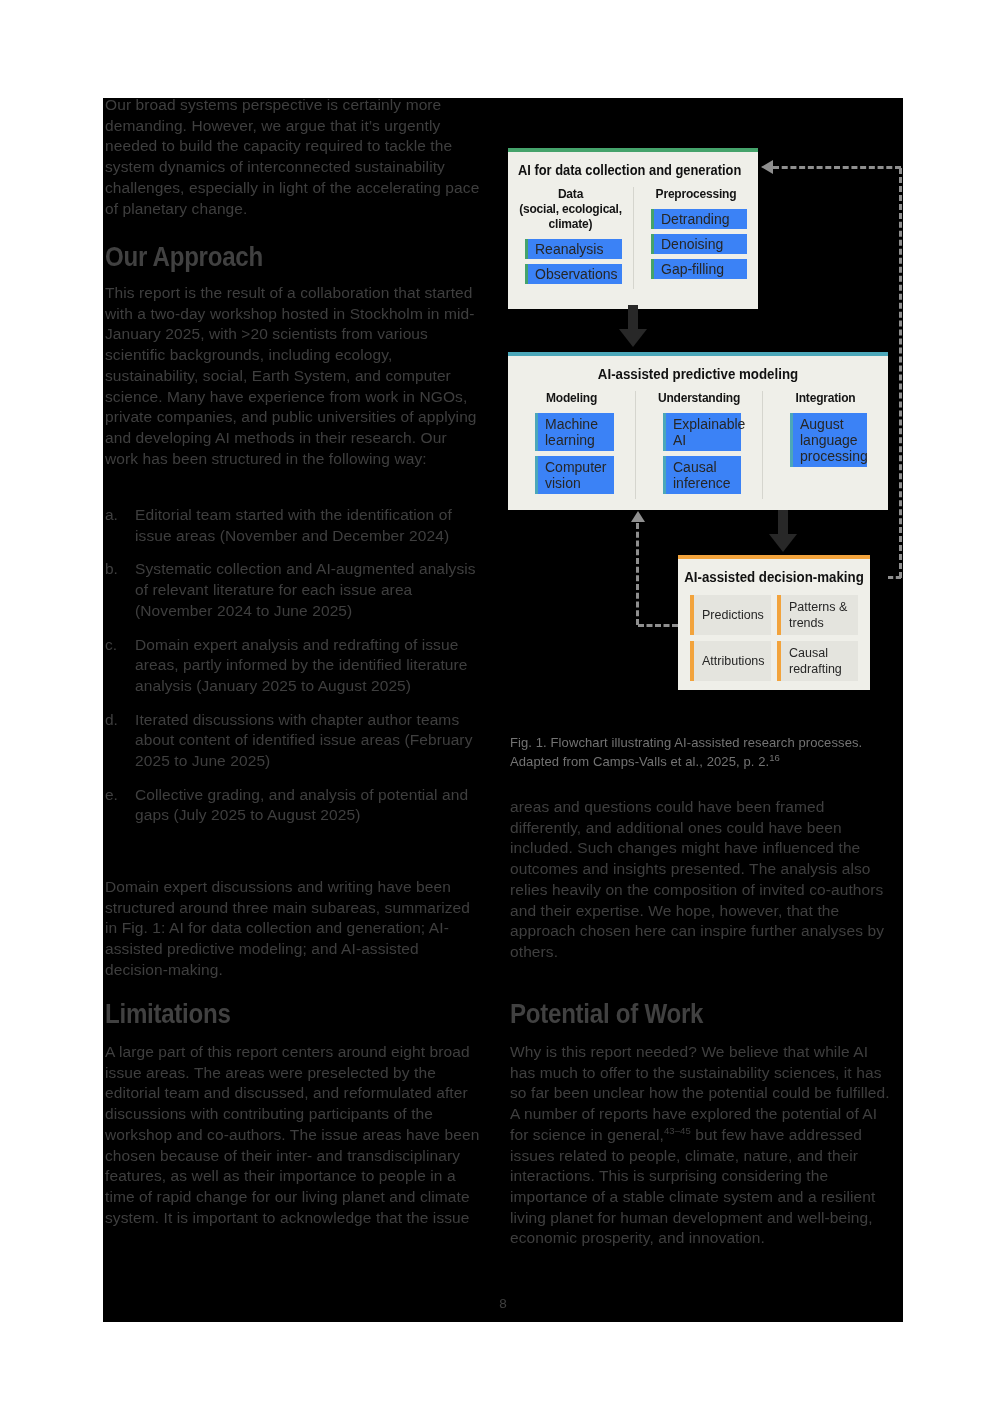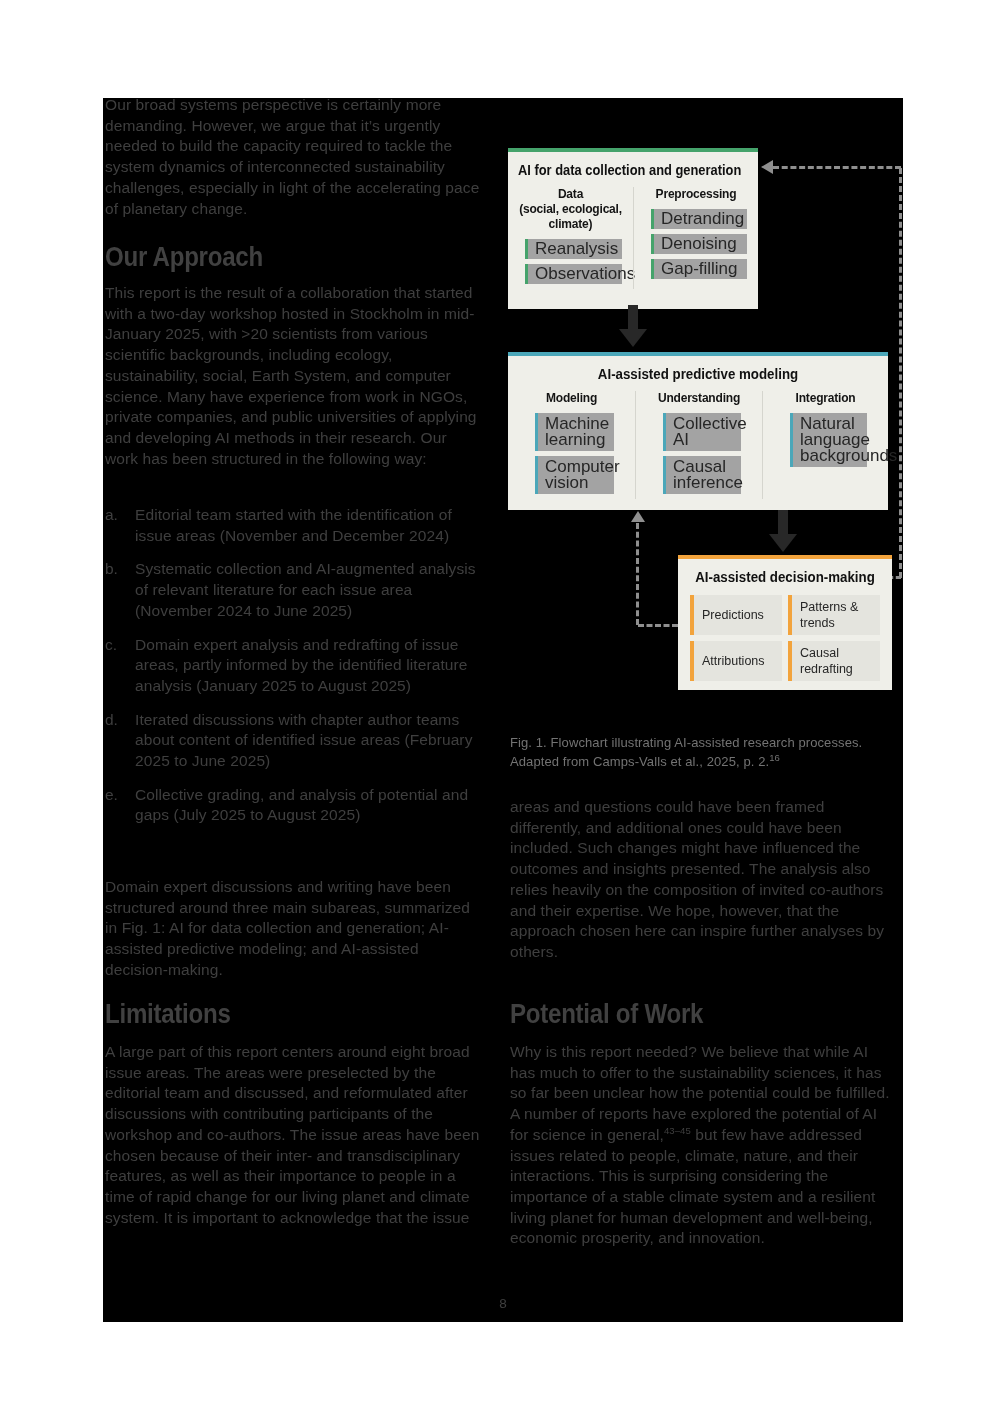--- a/index.html
+++ b/index.html
@@ -24,22 +24,22 @@
     color:#1c1c1c;box-sizing:border-box;}
   .fbox-title{font-weight:700;font-size:14px;line-height:16px;color:#111111;white-space:nowrap;
     margin-top:10px;}
   .t-left{margin-left:10px;transform:scaleX(0.92);transform-origin:0 50%;}
   .t-center{text-align:center;transform:scaleX(0.95);transform-origin:50% 50%;}
   .fcols{display:flex;margin-top:9px;}
   .fcol{box-sizing:border-box;padding:0 7px;}
   .fcol + .fcol{border-left:1px solid #d5d5ce;}
   .fcol-header{font-weight:700;font-size:12px;line-height:15px;text-align:center;color:#141414;
     letter-spacing:-0.2px;white-space:pre-line;margin-bottom:7px;}
-  .fitem{background:#a3a3a3;border-left:3px solid var(--accent,#888);margin:0 4px 5px 10px;
-    padding:2px 4px 2px 7px;font-size:17px;line-height:16px;color:#262626;min-height:15px;}
+  .fitem{background:#3b82f6;border-left:3px solid var(--accent,#888);margin:0 4px 5px 10px;
+    padding:2px 4px 2px 7px;font-size:14px;line-height:16px;color:#262626;min-height:15px;}
   .fitem.tall{padding-top:3px;padding-bottom:3px;}
   
   .dgrid{display:grid;grid-template-columns:1fr 1fr;column-gap:6px;row-gap:6px;margin:10px 12px 0 12px;}
   .ditem{background:#e4e4de;border-left:4px solid var(--accent,#888);padding:4px 4px 4px 8px;
     font-size:12.5px;line-height:16px;color:#262626;display:flex;align-items:center;min-height:37px;
     box-sizing:border-box;}
   
   .big-arrow{position:absolute;width:28px;}
   .big-arrow .stem{width:10px;height:24px;background:#282828;margin:0 auto;}
   .big-arrow .head{width:0;height:0;border-left:14px solid transparent;border-right:14px solid transparent;
@@ -130,45 +130,45 @@
         <div class="fbox" style="left: -2px; top: 254px; width: 380px; height: 158px; --accent: #4ba7b9;">
           <div class="fbox-title t-center">AI-assisted predictive modeling</div>
           <div class="fcols">
             <div class="fcol" style="width:127px;">
               <div class="fcol-header">Modeling</div>
               <div class="fitem tall" style="margin-left:20px;margin-right:14px;">Machine learning</div>
               <div class="fitem tall" style="margin-left:20px;margin-right:14px;">Computer vision</div>
             </div>
             <div class="fcol" style="width:127px;">
               <div class="fcol-header">Understanding</div>
-              <div class="fitem tall" style="margin-left:20px;margin-right:14px;">Collective AI</div>
+              <div class="fitem tall" style="margin-left:20px;margin-right:14px;">Explainable AI</div>
               <div class="fitem tall" style="margin-left:20px;margin-right:14px;">Causal inference</div>
             </div>
             <div class="fcol" style="width:126px;">
               <div class="fcol-header">Integration</div>
-              <div class="fitem tall" style="margin-left:20px;margin-right:14px;">Natural language backgrounds</div>
+              <div class="fitem tall" style="margin-left:20px;margin-right:14px;">August language processing</div>
             </div>
           </div>
         </div>
 
         <div class="tri-up" style="left:121px;top:413px;"></div>
         <div class="dash-v" style="left:126px;top:425px;height:102px;"></div>
         <div class="dash-h" style="left:128px;top:526px;width:40px;"></div>
 
         <div class="big-arrow" style="left:259px;top:412px;">
           <div class="stem"></div>
             <div class="head"></div>
         </div>
 
         <div class="dash-h" style="left:378px;top:478px;width:13px;"></div>
         <div class="dash-v" style="left:389px;top:70px;height:410px;"></div>
         <div class="dash-h" style="left:263px;top:68px;width:128px;"></div>
         <div class="tri-left" style="left:251px;top:62px;"></div>
 
-        <div class="fbox" style="left: 168px; top: 457px; width: 214px; height: 135px; --accent: #f2a33c;">
+        <div class="fbox" style="left: 168px; top: 457px; width: 192px; height: 135px; --accent: #f2a33c;">
           <div class="fbox-title t-center">AI-assisted decision-making</div>
           <div class="dgrid">
             <div class="ditem">Predictions</div>
             <div class="ditem">Patterns &amp; trends</div>
             <div class="ditem">Attributions</div>
             <div class="ditem">Causal redrafting</div>
           </div>
         </div>
       </div>
 

